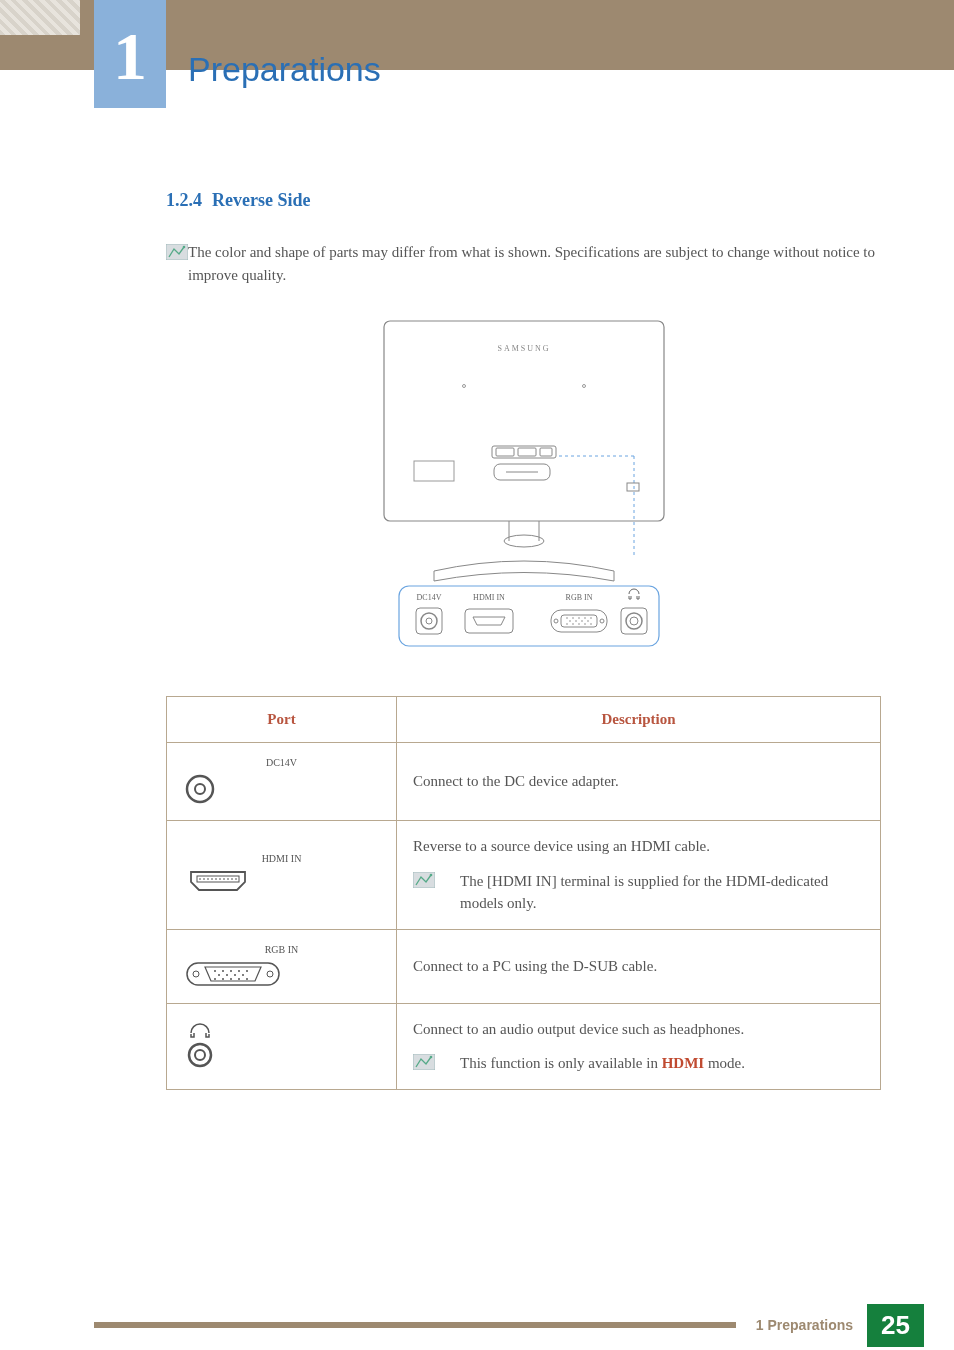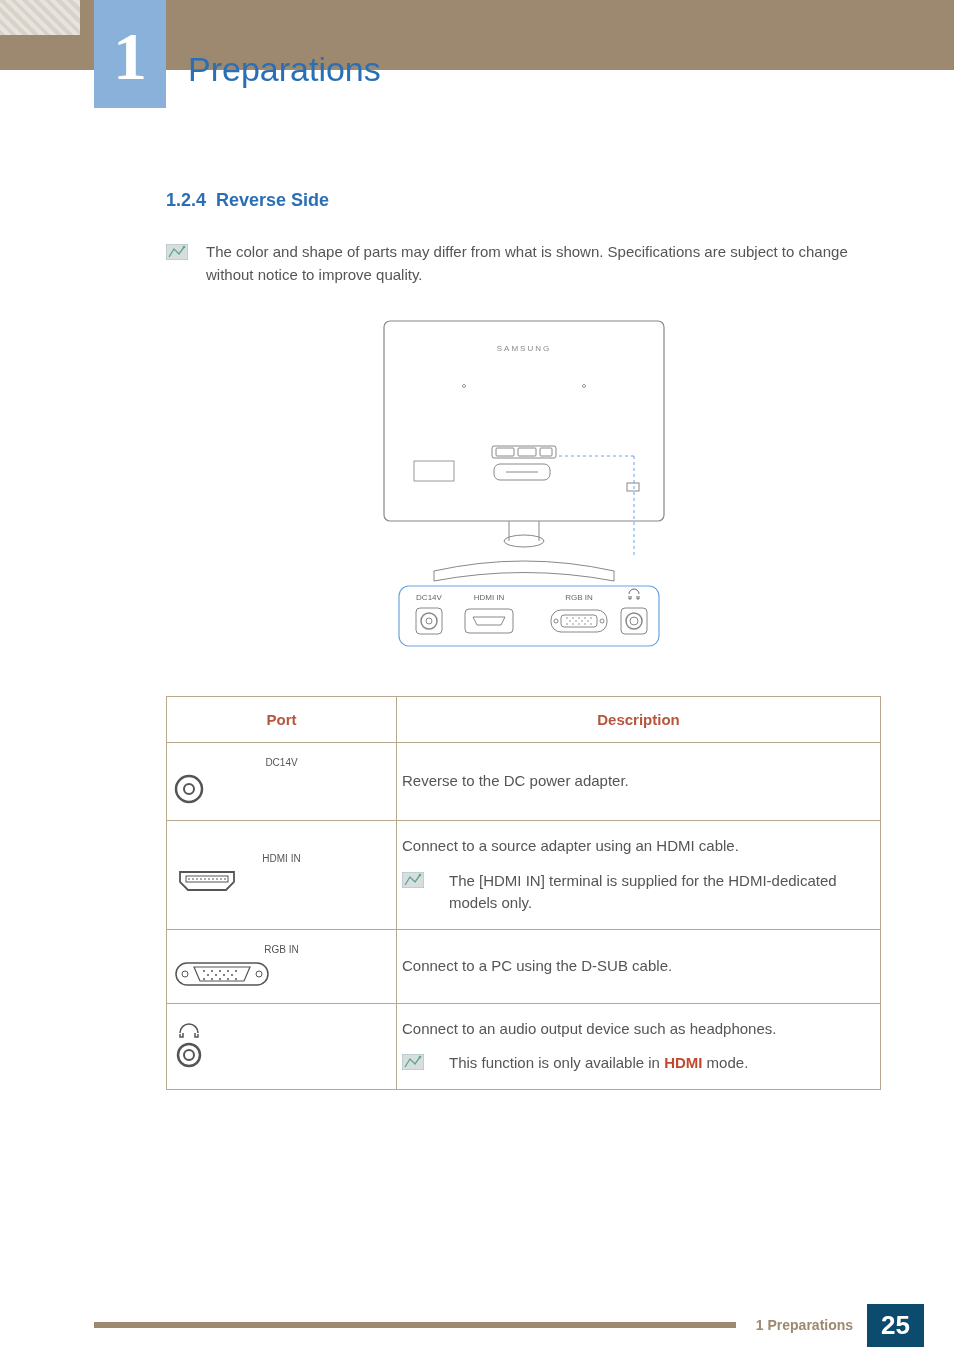--- a/index.html
+++ b/index.html
@@ -4,44 +4,44 @@
 <style>
 * { margin: 0; padding: 0; box-sizing: border-box; }
 body { font-family: Arial, Helvetica, sans-serif; width: 954px; height: 1350px; position: relative; background: #fff; color: #444; }
 
 .top-band { position: absolute; top: 0; left: 0; right: 0; height: 70px; background: #9d8970; }
 .top-hatch { position: absolute; top: 0; left: 0; width: 80px; height: 35px; background: repeating-linear-gradient(45deg, #d8d3ca 0 4px, #e8e4dd 4px 8px); }
 .chapter-box { position: absolute; top: 0; left: 94px; width: 72px; height: 108px; background: #8ab1da; display: flex; align-items: flex-end; justify-content: center; padding-bottom: 18px; }
 .chapter-num { font-size: 68px; font-weight: bold; color: #fff; font-family: Georgia, serif; line-height: 1; }
 .chapter-title { position: absolute; top: 50px; left: 188px; font-size: 34px; color: #2a6fb5; font-family: Arial, sans-serif; }
 
-.content { position: absolute; top: 190px; left: 166px; right: 73px; }
+.content { position: absolute; top: 190px; left: 166px; right: 73px; font-family: Liberation Serif, serif; }
 .section-heading { color: #2a6fb5; font-size: 18px; font-weight: bold; margin-bottom: 30px; }
 .section-num { margin-right: 10px; }
 
-.note-row { display: flex; gap: 18px; margin-bottom: 30px; }
+.note-row { display: flex; margin-bottom: 30px; }
 .note-icon { width: 22px; height: 16px; flex-shrink: 0; margin-top: 3px; }
 .note-text { font-size: 15px; line-height: 1.5; color: #555; }
 
 .diagram-wrap { display: flex; justify-content: center; margin: 10px 0 40px; }
 
 .port-table { width: 100%; border-collapse: collapse; }
-.port-table th, .port-table td { border: 1px solid #b8a890; padding: 14px 5px; font-size: 15px; vertical-align: middle; }
+.port-table th, .port-table td { border: 1px solid #b8a890; padding: 14px 16px; font-size: 15px; vertical-align: middle; }
 .port-table th { color: #b8553f; font-weight: bold; text-align: center; background: #fff; }
 .port-cell { text-align: center; width: 230px; }
 .port-label { font-size: 10px; color: #555; display: block; margin-bottom: 4px; }
 .desc-cell { color: #555; line-height: 1.5; }
 .desc-cell .sub-note { display: flex; gap: 25px; margin-top: 12px; align-items: flex-start; }
 .desc-cell .sub-note .note-icon { margin-top: 2px; }
 .highlight { color: #c04a30; font-weight: bold; }
 
 .footer { position: absolute; bottom: 0; left: 0; right: 0; height: 50px; display: flex; align-items: center; }
 .footer-bar { flex: 1; height: 6px; background: #9d8970; margin-left: 94px; }
 .footer-label { color: #9d8970; font-size: 14px; padding: 0 14px 0 20px; font-weight: 600; }
-.footer-page { background: #0c4a6e; color: #fff; font-size: 26px; font-weight: bold; padding: 6px 14px; margin-right: 30px; }
+.footer-page { background: #15803d; color: #fff; font-size: 26px; font-weight: bold; padding: 6px 14px; margin-right: 30px; }
 
 svg { display: block; }
 </style>
 </head>
 <body>
 
 <div class="top-band"></div>
 <div class="top-hatch"></div>
 <div class="chapter-box">
   <span class="chapter-num">1</span>
@@ -149,33 +149,33 @@
     </thead>
     <tbody>
       <tr>
         <td class="port-cell">
           <span class="port-label">DC14V</span>
           <svg width="34" height="34" viewBox="0 0 34 34">
               <circle cx="17" cy="17" r="13" fill="none" stroke="#555" stroke-width="2.5"></circle>
               <circle cx="17" cy="17" r="5" fill="none" stroke="#555" stroke-width="2"></circle>
             </svg>
         </td>
-        <td class="desc-cell">Reverse to the DC power adapter.</td>
+        <td class="desc-cell">Connect to the DC device adapter.</td>
       </tr>
       <tr>
         <td class="port-cell">
           <span class="port-label">HDMI IN</span>
           <svg width="70" height="28" viewBox="0 0 70 28">
               <path d="M8 4 h54 v10 l-8 8 h-38 l-8 -8 z" fill="none" stroke="#555" stroke-width="1.8"></path>
               <rect x="14" y="8" width="42" height="6" fill="none" stroke="#555"></rect>
               <line x1="16" y1="11" x2="54" y2="11" stroke="#555" stroke-dasharray="2 2"></line>
             </svg>
         </td>
         <td class="desc-cell">
-          <span>Connect to a source adapter using an HDMI cable.</span>
+          <span>Reverse to a source device using an HDMI cable.</span>
           <div class="sub-note">
             <svg class="note-icon" viewBox="0 0 22 16">
                 <rect x="0" y="0" width="22" height="16" fill="#d8dde0" stroke="#8aa" stroke-width="0.6"></rect>
                 <path d="M3 13 L8 5 L13 10 L18 3" stroke="#5a8" stroke-width="1.3" fill="none"></path>
                 <circle cx="18" cy="3" r="1.3" fill="#5a8"></circle>
               </svg>
             <span>The [HDMI IN] terminal is supplied for the HDMI-dedicated models only.</span>
           </div>
         </td>
       </tr>

